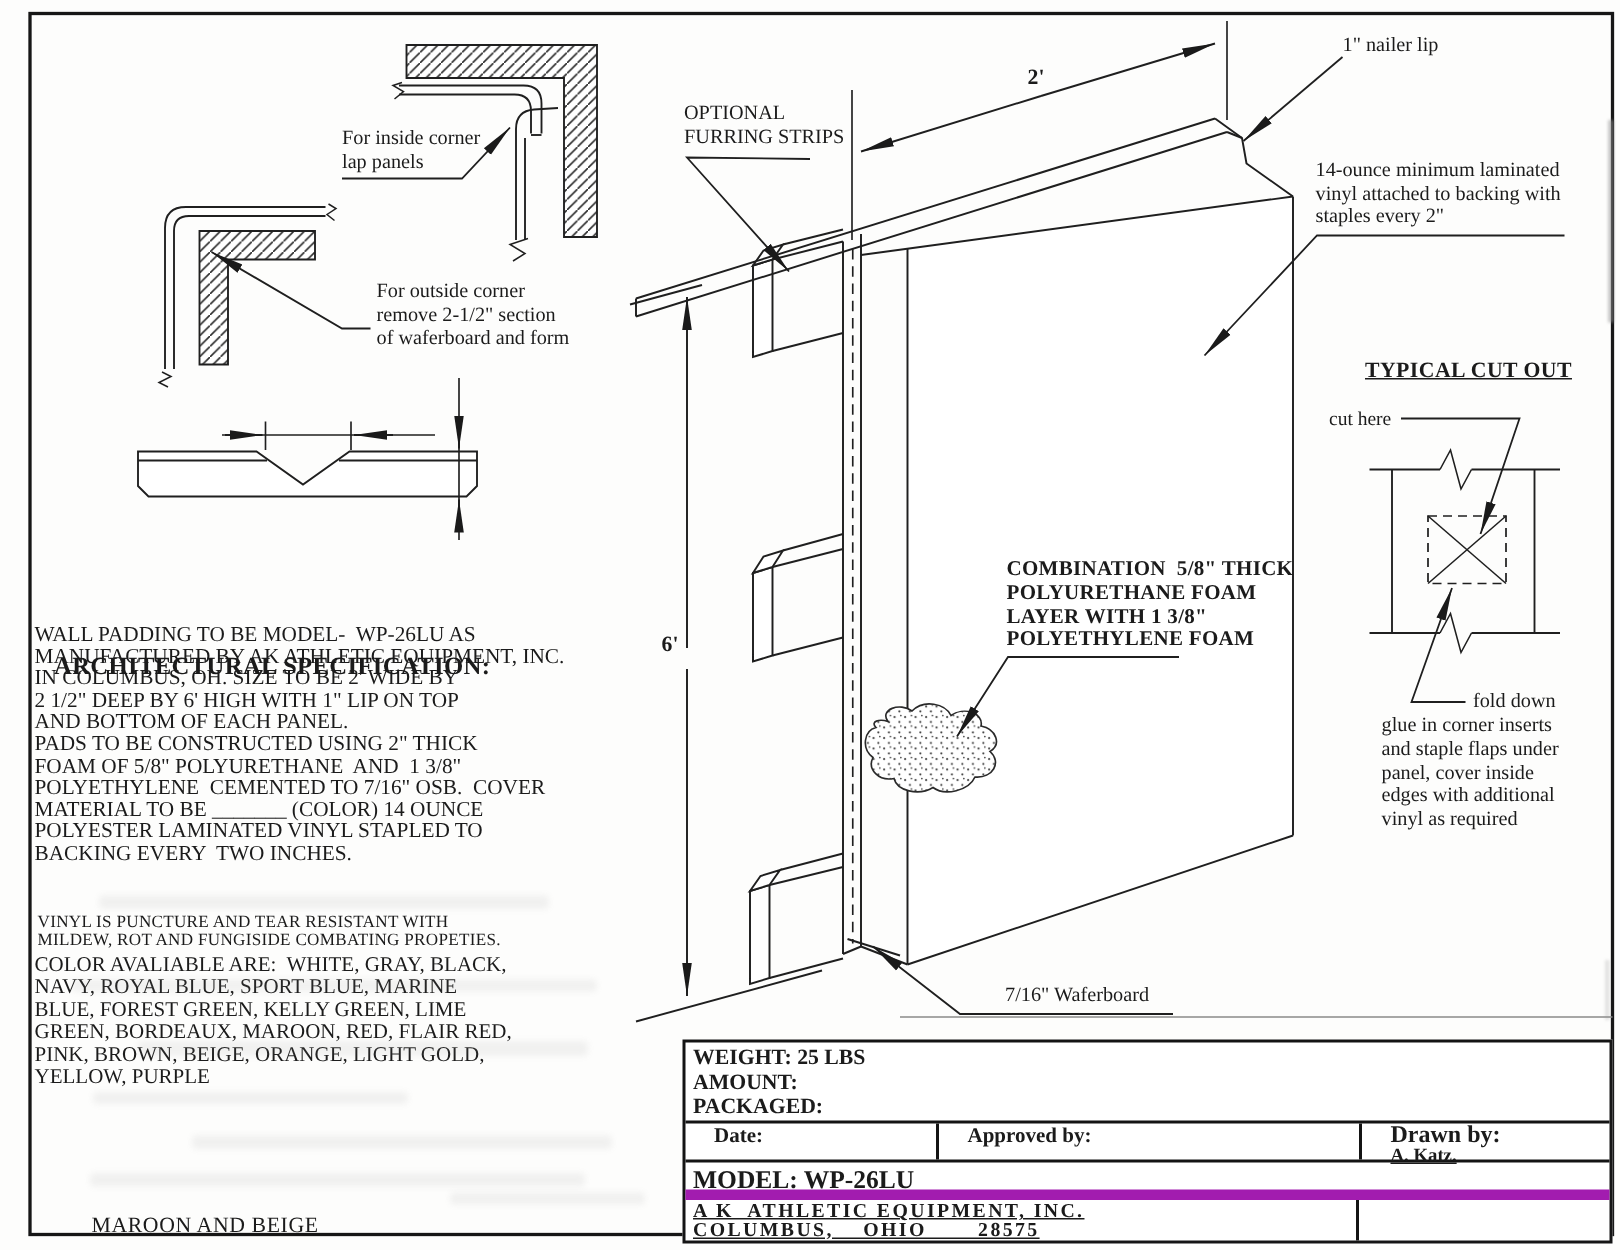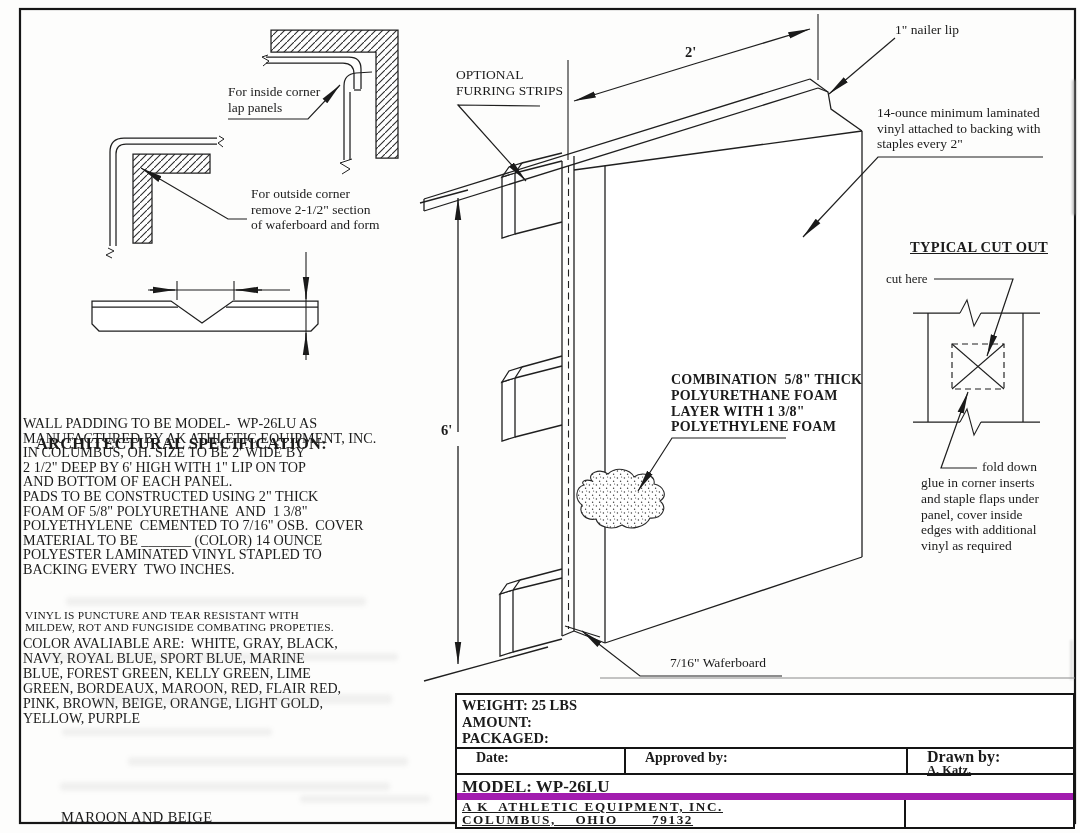--- a/index.html
+++ b/index.html
@@ -262,21 +262,21 @@
     <div class="tb-cell c2">Approved by:</div>
     <div class="tb-cell c3">
       <div class="drawn-label">Drawn by:</div>
       <div class="drawn-name">A. Katz.</div>
     </div>
   </div>
   <div class="tb-rowC">MODEL: WP-26LU</div>
   <div class="tb-rowD">
     <div class="tb-company">
       <div>A K  ATHLETIC EQUIPMENT, INC.</div>
-      <div>COLUMBUS,    OHIO       79132</div>
+      <div>COLUMBUS,    OHIO       28575</div>
     </div>
   </div>
 </div>
 
 <div class="sm" style="left:66px;top:597px;width:300px;height:9px;"></div>
 <div class="sm" style="left:48px;top:653px;width:350px;height:8px;"></div>
 <div class="sm" style="left:92px;top:694px;width:300px;height:10px;"></div>
 <div class="sm" style="left:62px;top:728px;width:210px;height:8px;"></div>
 <div class="sm" style="left:128px;top:757px;width:280px;height:9px;"></div>
 <div class="sm" style="left:60px;top:782px;width:330px;height:9px;"></div>

